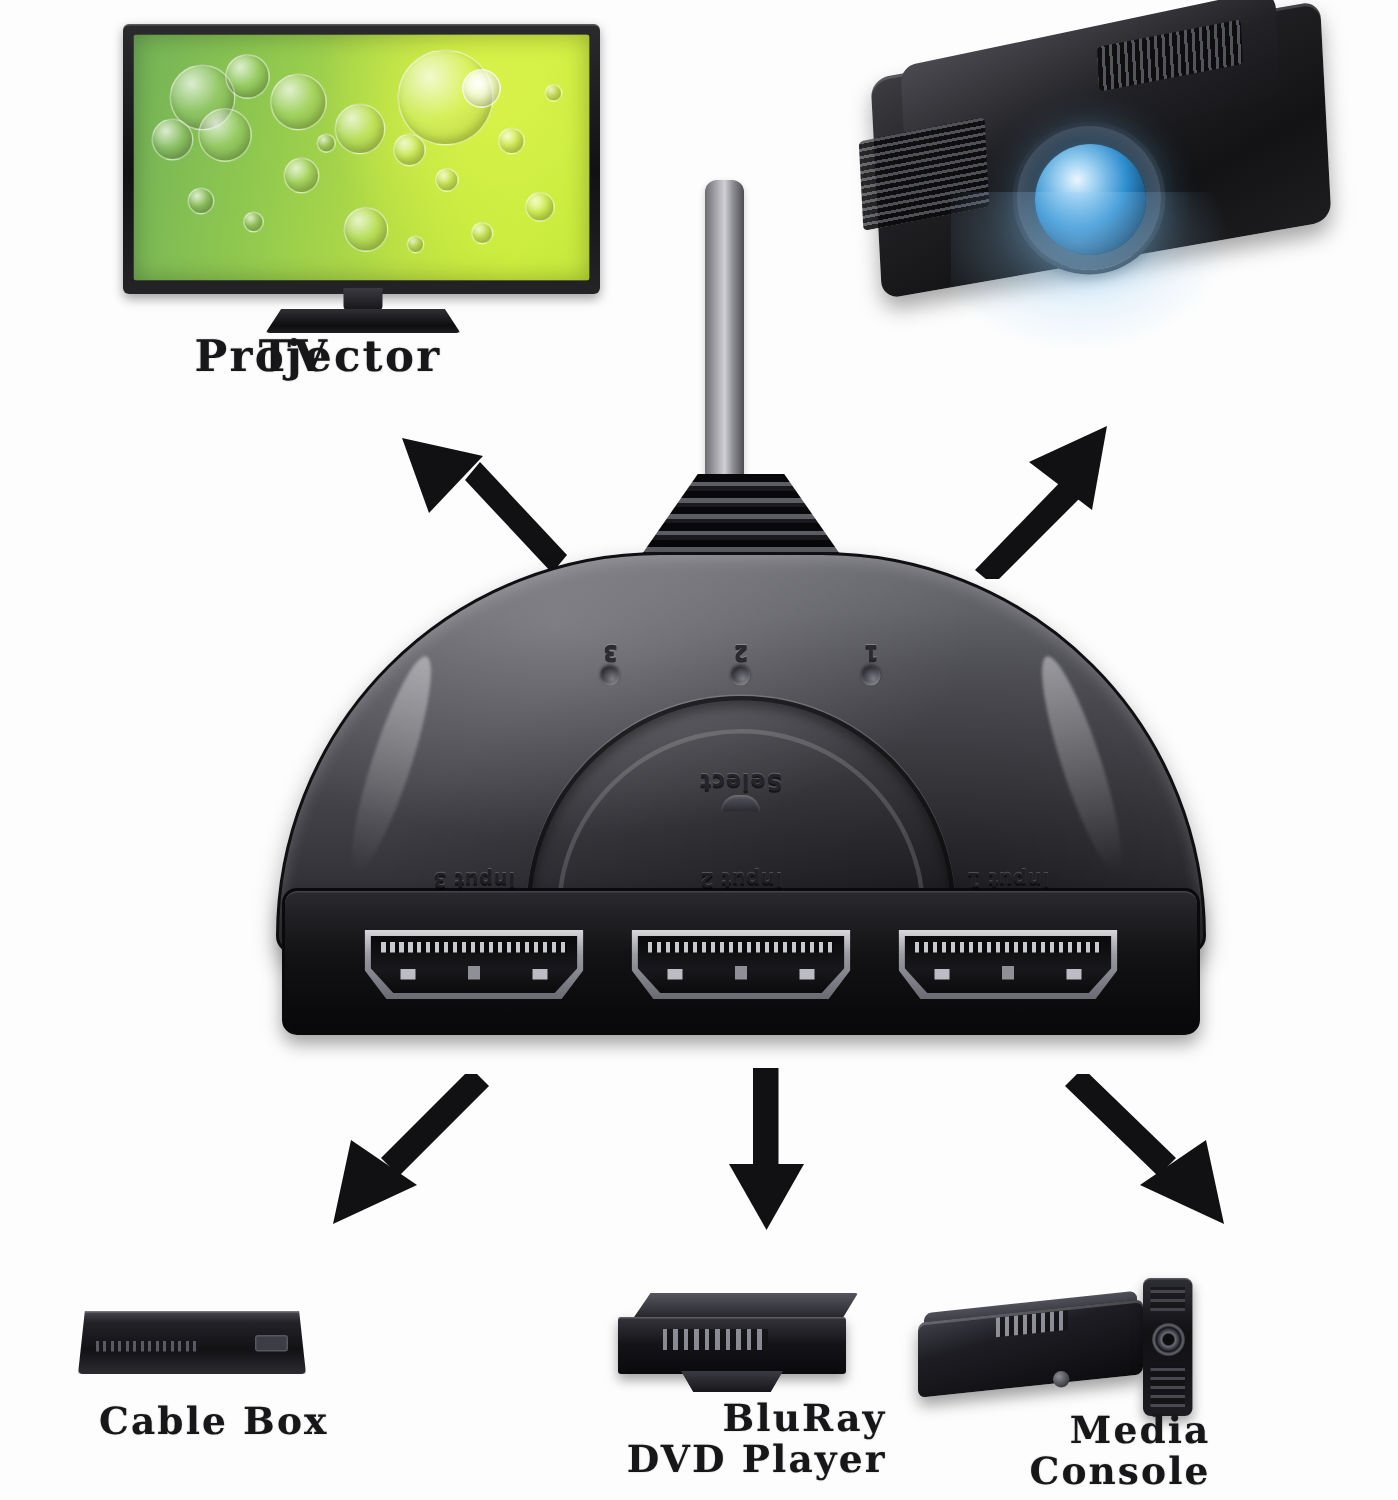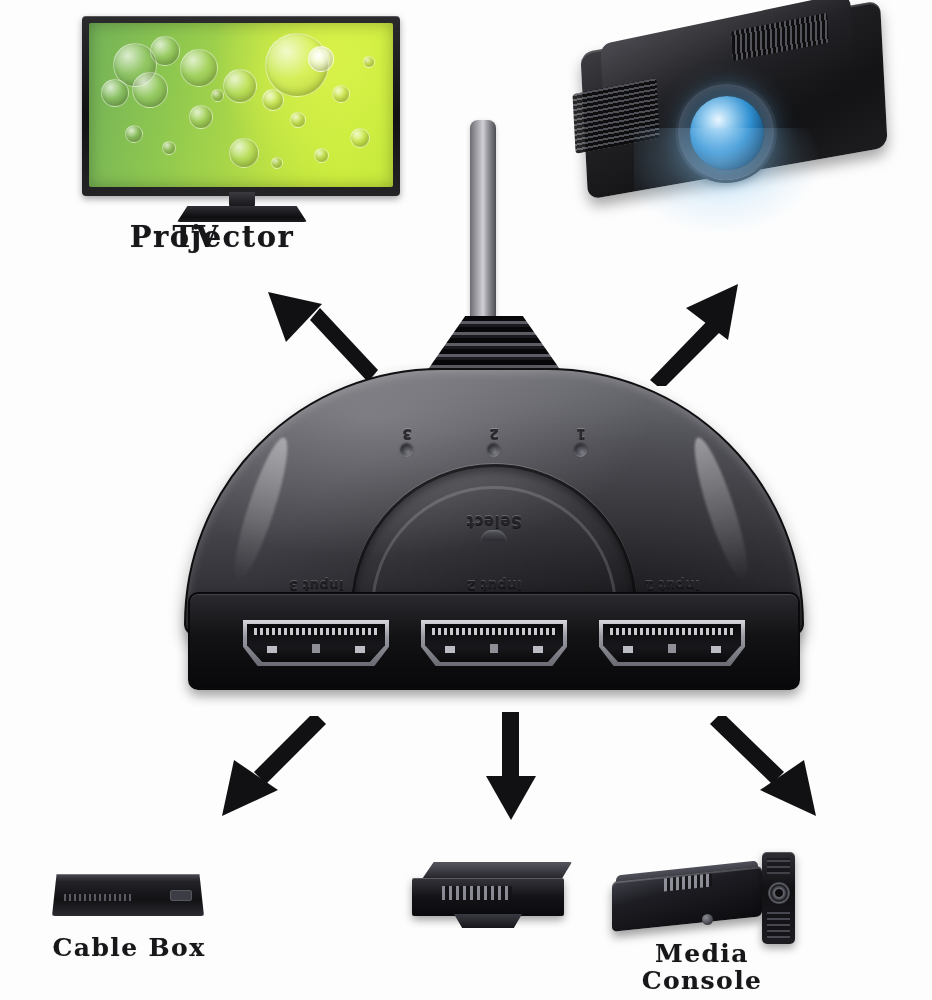--- a/index.html
+++ b/index.html
@@ -246,21 +246,21 @@
   .hdmi-nub.c { right: 20px; }
 
   
   .arrow { position: absolute; }
   .arrow svg { display: block; }
 
   
   .device { position: absolute; }
   .dev-label {
     position: absolute; left: 50%; transform: translateX(-50%);
-    text-align: center; white-space: pre-line;
+    text-align: right; white-space: pre-line;
     color: #17171a;
     font-family: "DejaVu Serif", "Liberation Serif", serif;
     font-weight: 700; letter-spacing: 1.4px; line-height: 1.08;
     font-size: 25px;
     text-shadow: 0 0 1px rgba(0,0,0,.3);
   }
 
   
   #cable-box-group { left: 8px; top: 862px; width: 170px; height: 130px; }
   .cb-body {
@@ -566,20 +566,22 @@
     <div class="cb-disp"></div>
     <div class="dev-label" style="top:72px;width:180px;">Cable Box</div>
   </div>
 
 
   <div class="device" id="bluray-group">
     <div class="br-top"></div>
     <div class="br-body"></div>
     <div class="br-logo"></div>
     <div class="br-foot"></div>
+    <div class="dev-label" style="top:76px;width:190px;">BluRay
+DVD Player</div>
   </div>
 
   <div class="device" id="game-console-group">
     <div class="gc-top"></div>
     <div class="gc-body"></div>
     <div class="gc-logo"></div>
     <div class="gc-power"></div>
     <div class="gc-remote">
       <div class="top-keys"></div>
       <div class="pad"></div>

